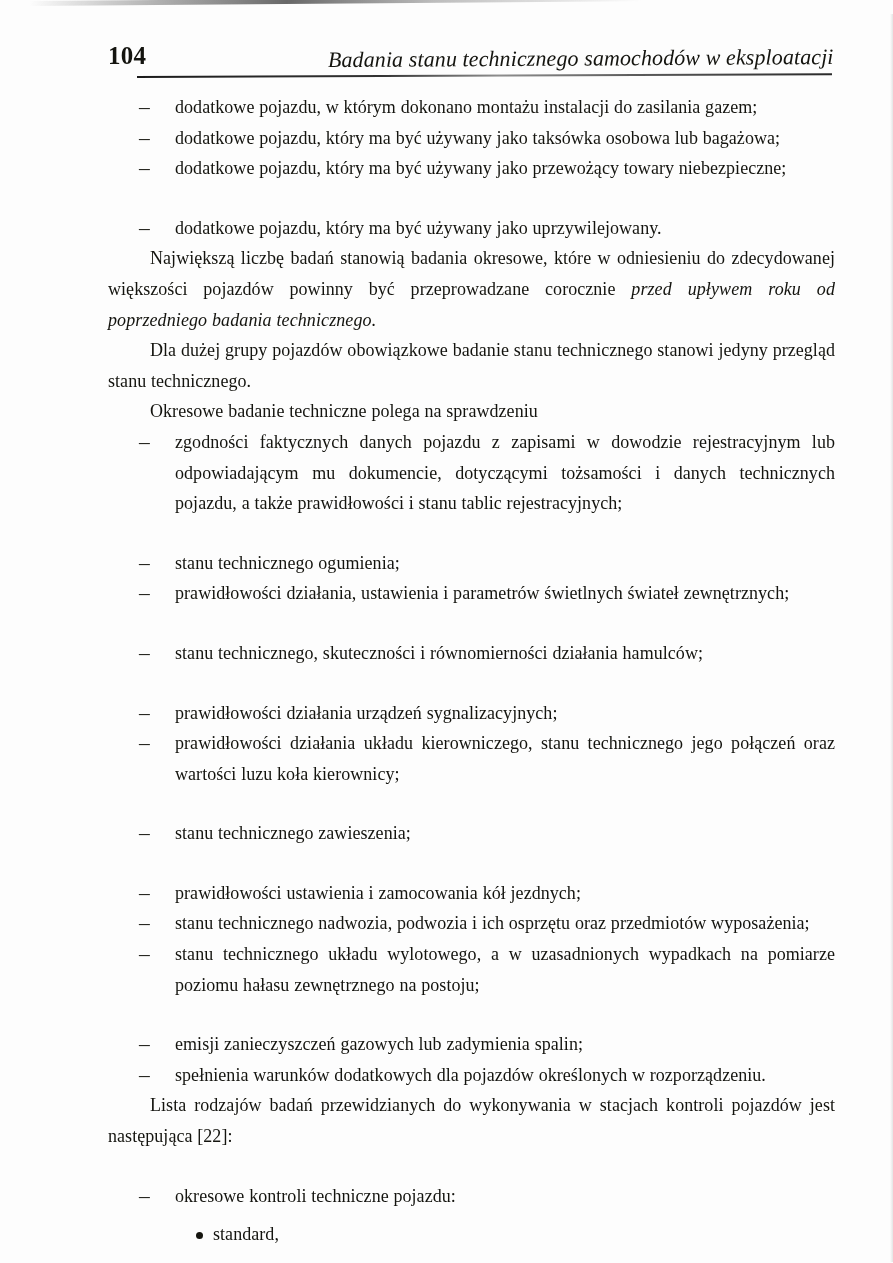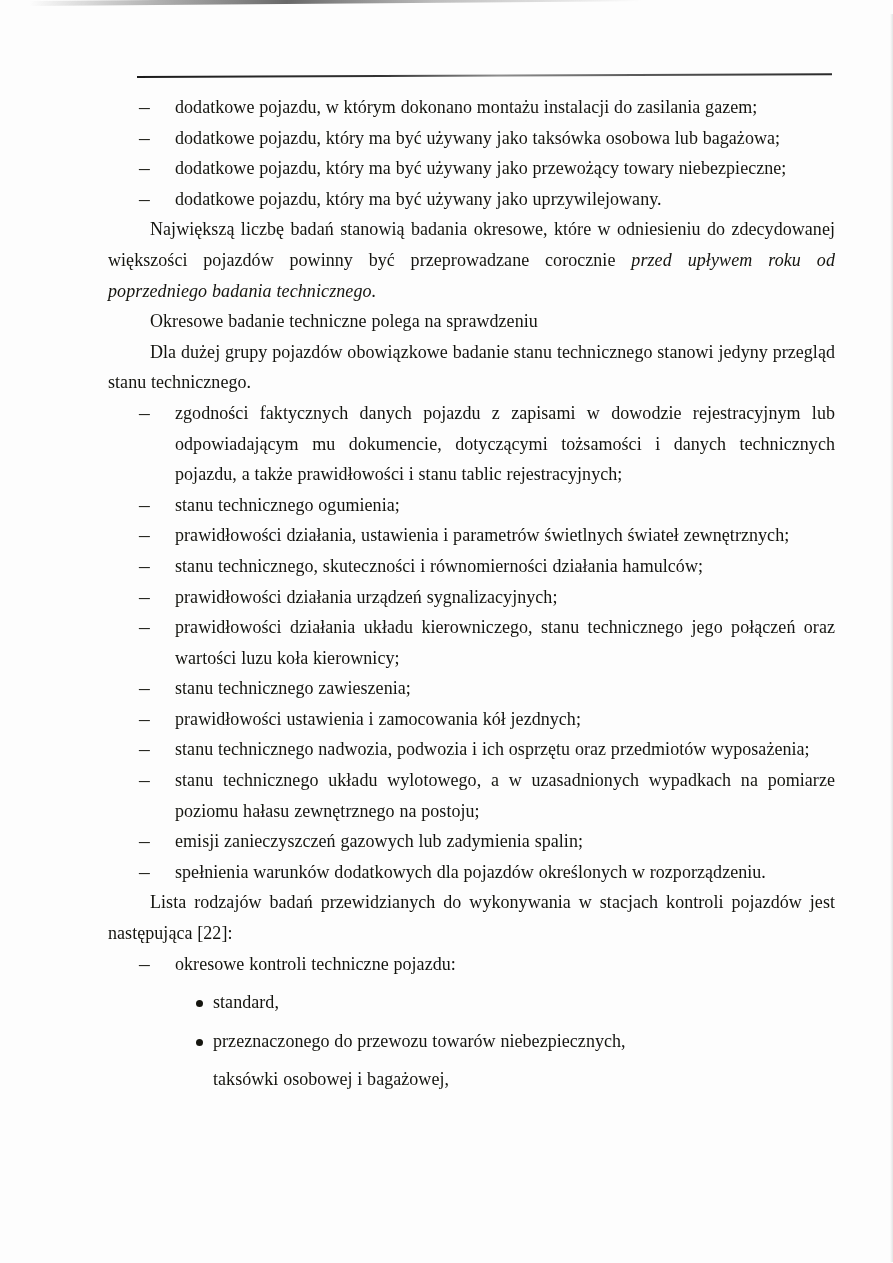--- a/index.html
+++ b/index.html
@@ -154,30 +154,34 @@
     position: absolute;
     left: 80px;
     top: 13px;
     width: 7px;
     height: 7px;
     border-radius: 50%;
     background: #15150f;
   }
   ul.dot-list > li > .li-text { text-align: left; }
 
-  .nowrap-last { text-align: left; }
+  .nowrap-last { text-align: left; margin-top: 29px; }
 </style>
 </head>
 <body>
 
 <div id="page">
 
   <div class="scan-edge"></div>
   <div class="scan-edge-right"></div>
 
+  <div class="header">
+    <div class="folio">104</div>
+    <div class="running-title">Badania stanu technicznego samochodów w eksploatacji</div>
+  </div>
   <div class="header-rule"></div>
 
   <div class="body">
 
     <ul class="dash-list">
       <li>
         <span class="marker">–</span>
         <p class="li-text">dodatkowe pojazdu, w którym dokonano montażu instalacji do zasilania gazem;</p>
       </li>
       <li>
@@ -189,23 +193,23 @@
         <p class="li-text">dodatkowe pojazdu, który ma być używany jako przewożący towary niebezpieczne;</p>
       </li>
       <li>
         <span class="marker">–</span>
         <p class="li-text nowrap-last">dodatkowe pojazdu, który ma być używany jako uprzywilejowany.</p>
       </li>
     </ul>
 
     <p class="para"><span>Największą liczbę badań stanowią badania okresowe, które w odniesieniu do zdecydowanej większości pojazdów powinny być przeprowadzane corocznie </span><span class="alt-face">przed upływem roku od poprzedniego badania technicznego.</span></p>
 
+    <p class="para">Dla dużej grupy pojazdów obowiązkowe badanie stanu technicznego stanowi jedyny przegląd stanu technicznego.</p>
+
     <p class="para">Okresowe badanie techniczne polega na sprawdzeniu</p>
-
-    <p class="para">Dla dużej grupy pojazdów obowiązkowe badanie stanu technicznego stanowi jedyny przegląd stanu technicznego.</p>
 
     <ul class="dash-list">
       <li>
         <span class="marker">–</span>
         <p class="li-text">zgodności faktycznych danych pojazdu z zapisami w dowodzie rejestracyjnym lub odpowiadającym mu dokumencie, dotyczącymi tożsamości i danych technicznych pojazdu, a także prawidłowości i stanu tablic rejestracyjnych;</p>
       </li>
       <li>
         <span class="marker">–</span>
         <p class="li-text nowrap-last">stanu technicznego ogumienia;</p>
       </li>

